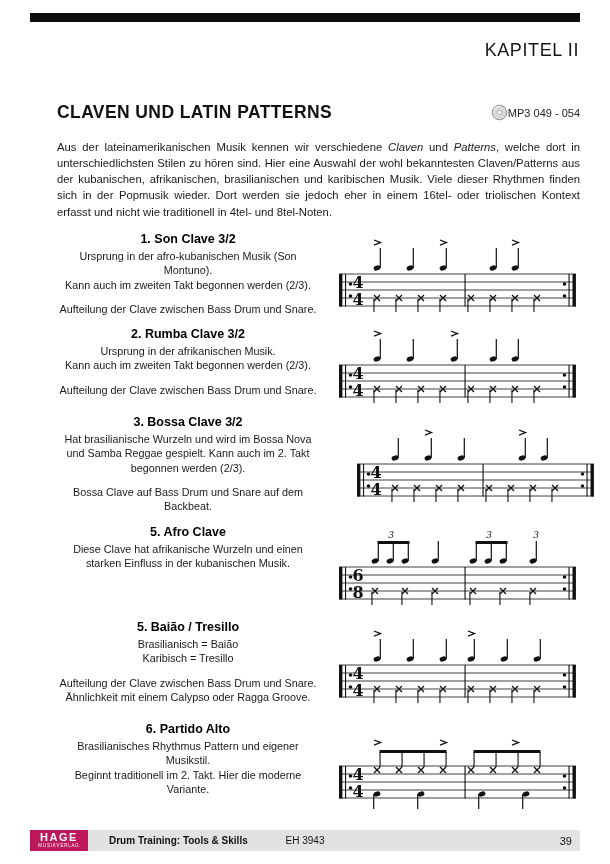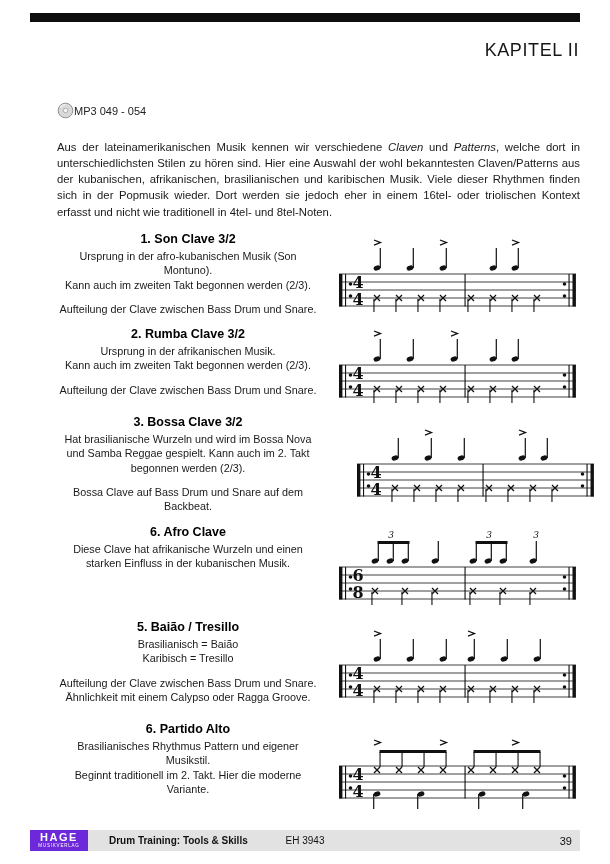--- a/index.html
+++ b/index.html
@@ -25,21 +25,21 @@
   .left h2{margin:0 0 3px 0;font-size:12.5px;color:#000;}
   .desc,.caption{margin:0;font-size:10.8px;line-height:1.33;white-space:pre-line;}
   .caption{margin-top:10px;}
   .right{flex:1;display:flex;align-items:center;}
   .staff{display:block;width:258px;height:84px;}
   .ts{font-family:"DejaVu Serif",serif;font-weight:bold;font-size:16px;text-anchor:middle;fill:#111;}
   .tup{font-family:"DejaVu Serif",serif;font-style:italic;font-size:9px;text-anchor:middle;fill:#111;}
 
   .footer{position:absolute;left:30px;right:30px;bottom:13px;height:21px;background:#e2e2e2;
           display:flex;align-items:center;}
-  .logo{flex:none;width:58px;height:21px;background:#6d28d9;color:#fff;display:flex;
+  .logo{flex:none;width:58px;height:21px;background:#be185d;color:#fff;display:flex;
         flex-direction:column;align-items:center;justify-content:center;line-height:1;}
   .logo .big{font-size:11px;font-weight:bold;letter-spacing:1.5px;}
   .logo .sub{font-size:4.5px;letter-spacing:.8px;margin-top:1px;}
   .series{font-size:10px;font-weight:bold;margin-left:21px;color:#111;}
   .edition{position:absolute;left:50%;transform:translateX(-50%);font-size:10px;color:#111;}
   .pagenum{margin-left:auto;margin-right:8px;font-size:11px;font-weight:normal;color:#111;}
 </style>
 </head>
 <body>
 
@@ -66,20 +66,21 @@
       </g>
   </defs>
 </svg>
 
 <div class="page">
 
   <div class="topbar"></div>
   <div class="kapitel">KAPITEL II</div>
 
   <div class="titlebar">
+    <h1 class="title">CLAVEN UND LATIN PATTERNS</h1>
     <div class="mp3">
       <svg width="17" height="17" viewBox="0 0 17 17">
         <circle cx="8.5" cy="8.5" r="7.3" fill="#d9d9d9" stroke="#8f8f8f" stroke-width="1"></circle>
         <circle cx="8.5" cy="8.5" r="2.2" fill="#fff" stroke="#9a9a9a" stroke-width="0.8"></circle>
         <path d="M3.4 5.4A6 6 0 0 1 8.5 2.6" stroke="#f2f2f2" stroke-width="1.4" fill="none"></path>
       </svg>
       <span>MP3 049 - 054</span>
     </div>
   </div>
 
@@ -202,21 +203,21 @@
             <use href="#xd" x="146" y="60"></use>
             <use href="#xd" x="168" y="60"></use>
             <use href="#xd" x="190" y="60"></use>
             <use href="#xd" x="212" y="60"></use>
         </svg>
       </div>
     </div>
 
     <div class="section s4">
       <div class="left">
-        <h2>6. Afro Clave</h2>
+        <h2>5. Afro Clave</h2>
         <p class="desc">Diese Clave hat afrikanische Wurzeln und einen starken Einfluss in der kubanischen Musik.</p>
       </div>
       <div class="right">
         <svg class="staff" viewBox="0 0 258 84">
           <path d="M14 36H251M14 44H251M14 52H251M14 60H251M14 68H251" stroke="#2a2a2a" stroke-width="0.9" fill="none"></path>
           <rect x="14" y="36" width="3.4" height="32.5" fill="#111"></rect>
             <rect x="20" y="36" width="1.1" height="32.5" fill="#111"></rect>
           <circle cx="25.5" cy="46" r="1.8" fill="#111"></circle>
             <circle cx="25.5" cy="58" r="1.8" fill="#111"></circle>
           <rect x="139.5" y="36" width="1.1" height="32.5" fill="#111"></rect>

